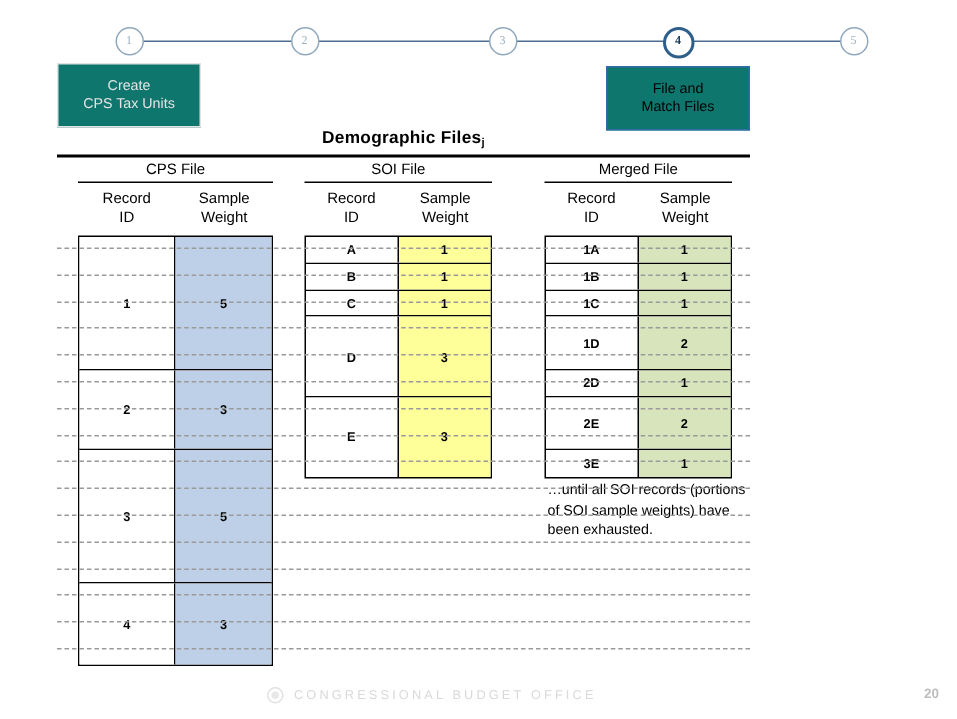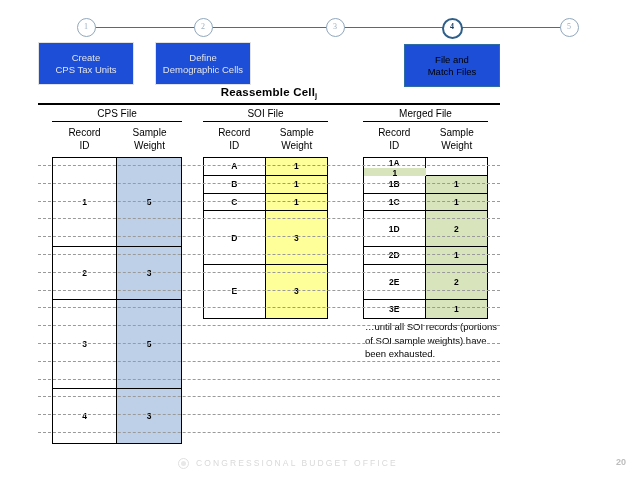--- a/index.html
+++ b/index.html
@@ -23,21 +23,21 @@
     font-size:8px;line-height:15px;text-align:center;
     color:#9bb0c2;font-family:"Liberation Serif",serif;
     position:relative;z-index:3;
   }
   .step.active .step-circle{
     border:2px solid #2e5f8a;color:#173b5e;font-weight:bold;line-height:13px;
   }
   .step-box{
     margin-top:5px;
     border:1px solid #e2e2e2;
-    background:#1d4ed8;
+    background:#0f766e;
     min-height:33px;
     padding:4px 2px;
     font-size:9.5px;line-height:12px;
     color:#e3e3e3;
     display:flex;align-items:center;justify-content:center;
     flex-direction:column;
   }
   .step.active .step-box{
     border:1px solid #2e6ca4;
     color:#000;
@@ -115,43 +115,39 @@
     <div class="step-line" style="left: 86px; width: 483px;"></div>
     <div class="step" style="left: 38px; width: 96px;">
       <div class="step-circle">1</div>
       <div class="step-box">
         <span>Create</span>
         <span>CPS Tax Units</span>
       </div>
     </div>
     <div class="step" style="left: 155px; width: 96px;">
       <div class="step-circle">2</div>
-      <div class="step-box">
-        <span>Define</span>
-        <span>Demographic Cells</span>
-      </div>
     </div>
     <div class="step" style="left: 287px; width: 96px;">
       <div class="step-circle">3</div>
     </div>
     <div class="step active" style="left: 404px; width: 96px;">
       <div class="step-circle">4</div>
       <div class="step-box">
         <span>File and</span>
         <span>Match Files</span>
       </div>
     </div>
     <div class="step" style="left: 521px; width: 96px;">
       <div class="step-circle">5</div>
     </div>
   </div>
 
 <div id="title-area">
   <div id="chart-title">
-    <span>Reassemble Cell</span><sub>j</sub>
+    <span>Demographic Files</span><sub>j</sub>
   </div>
   <div id="title-rule"></div>
 </div>
 
 <div id="tables">
     <div class="tbl" style="left: 14px; width: 130px;">
       <div class="tbl-head">CPS File</div>
       <div class="col-heads">
         <div class="ch">
           <div>Record</div>
@@ -222,21 +218,21 @@
         <div class="ch">
           <div>Record</div>
           <div>ID</div>
         </div>
         <div class="ch">
           <div>Sample</div>
           <div>Weight</div>
         </div>
       </div>
       <div class="grid">
-        <div class="grid-row" style="height: 17.8px; flex-direction: column;">
+        <div class="grid-row" style="height: 17.8px;">
           <div class="cell id" style="width: 50%;">1A</div>
           <div class="cell wt" style="width: 50%; background: rgb(216, 228, 188);">1</div>
         </div>
         <div class="grid-row" style="height: 17.8px;">
           <div class="cell id" style="width: 50%;">1B</div>
           <div class="cell wt" style="width: 50%; background: rgb(216, 228, 188);">1</div>
         </div>
         <div class="grid-row" style="height: 17.8px; text-align: right;">
           <div class="cell id" style="width: 50%;">1C</div>
           <div class="cell wt" style="width: 50%; background: rgb(216, 228, 188);">1</div>

